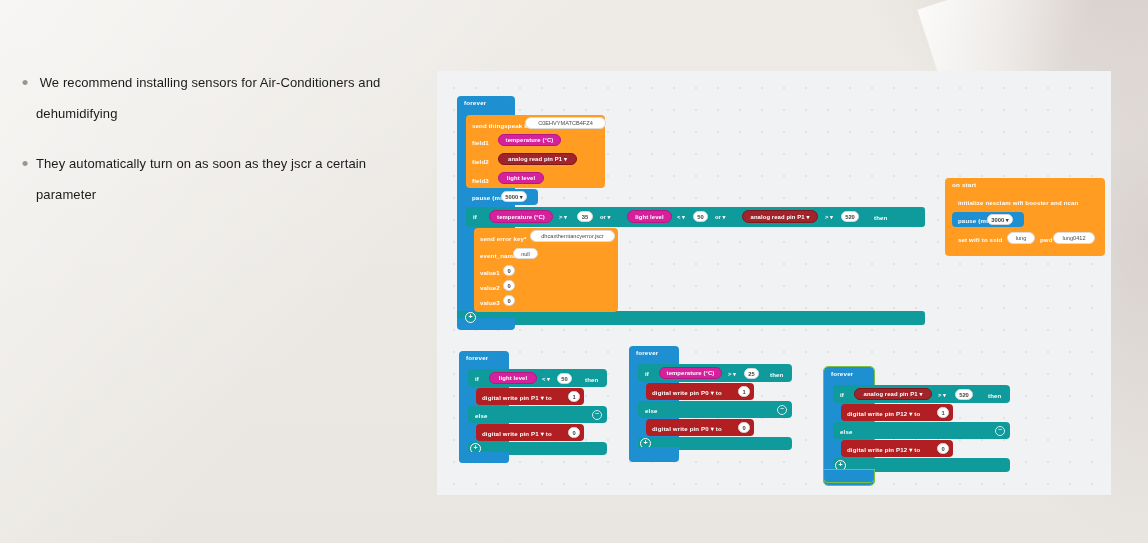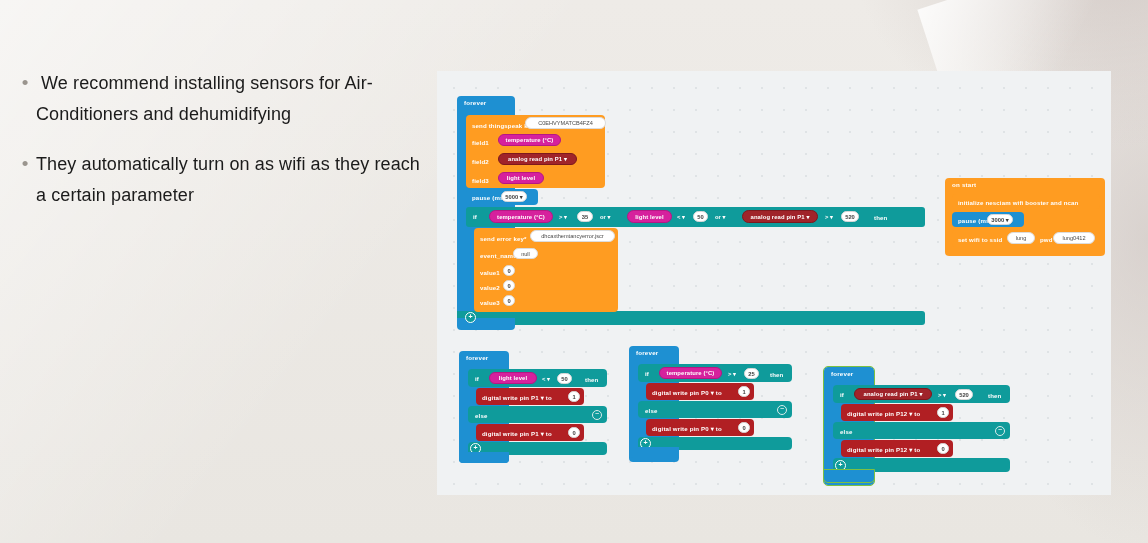--- a/index.html
+++ b/index.html
@@ -27,21 +27,21 @@
   }
 
   
   #bullets{position:absolute;left:14px;top:68px;width:410px;}
   .bullet{display:flex;align-items:flex-start;margin-bottom:20px;}
   .bullet .dot{
     color:#9a958e;font-size:19px;line-height:29px;width:22px;
     flex:0 0 22px;text-align:center;
   }
   .bullet .btxt{
-    color:#1b1b1b;font-size:18px;line-height:30.5px;letter-spacing:.1px;
+    color:#1b1b1b;font-size:13px;line-height:30.5px;letter-spacing:.1px;
     white-space:pre-wrap;
   }
 
   
   #canvas{
     position:absolute;left:437px;top:71px;width:674px;height:424px;
     background:#f0f2f3;
     background-image:
       radial-gradient(circle, #dfe3e5 1.15px, transparent 1.3px);
     background-size:22px 22px;
@@ -110,21 +110,21 @@
 <div id="bg-texture"></div>
 <div id="bg-streak"></div>
 
 <div id="bullets">
   <div class="bullet">
     <div class="dot">•</div>
     <div class="btxt"> We recommend installing sensors for Air-Conditioners and dehumidifying</div>
   </div>
   <div class="bullet">
     <div class="dot">•</div>
-    <div class="btxt">They automatically turn on as wifi as they reach a certain parameter</div>
+    <div class="btxt">They automatically turn on as soon as they jscr a certain parameter</div>
   </div>
 </div>
 
 <div id="canvas">
 
   <div class="blk loop" style="left:20px;top:25px;width:58px;height:230px;">
     <div class="loop-hat">forever</div>
   </div>
 
   <div class="inner teal" style="left:20px;top:240px;width:468px;height:14px;border-radius:0 3px 3px 0;"></div>

